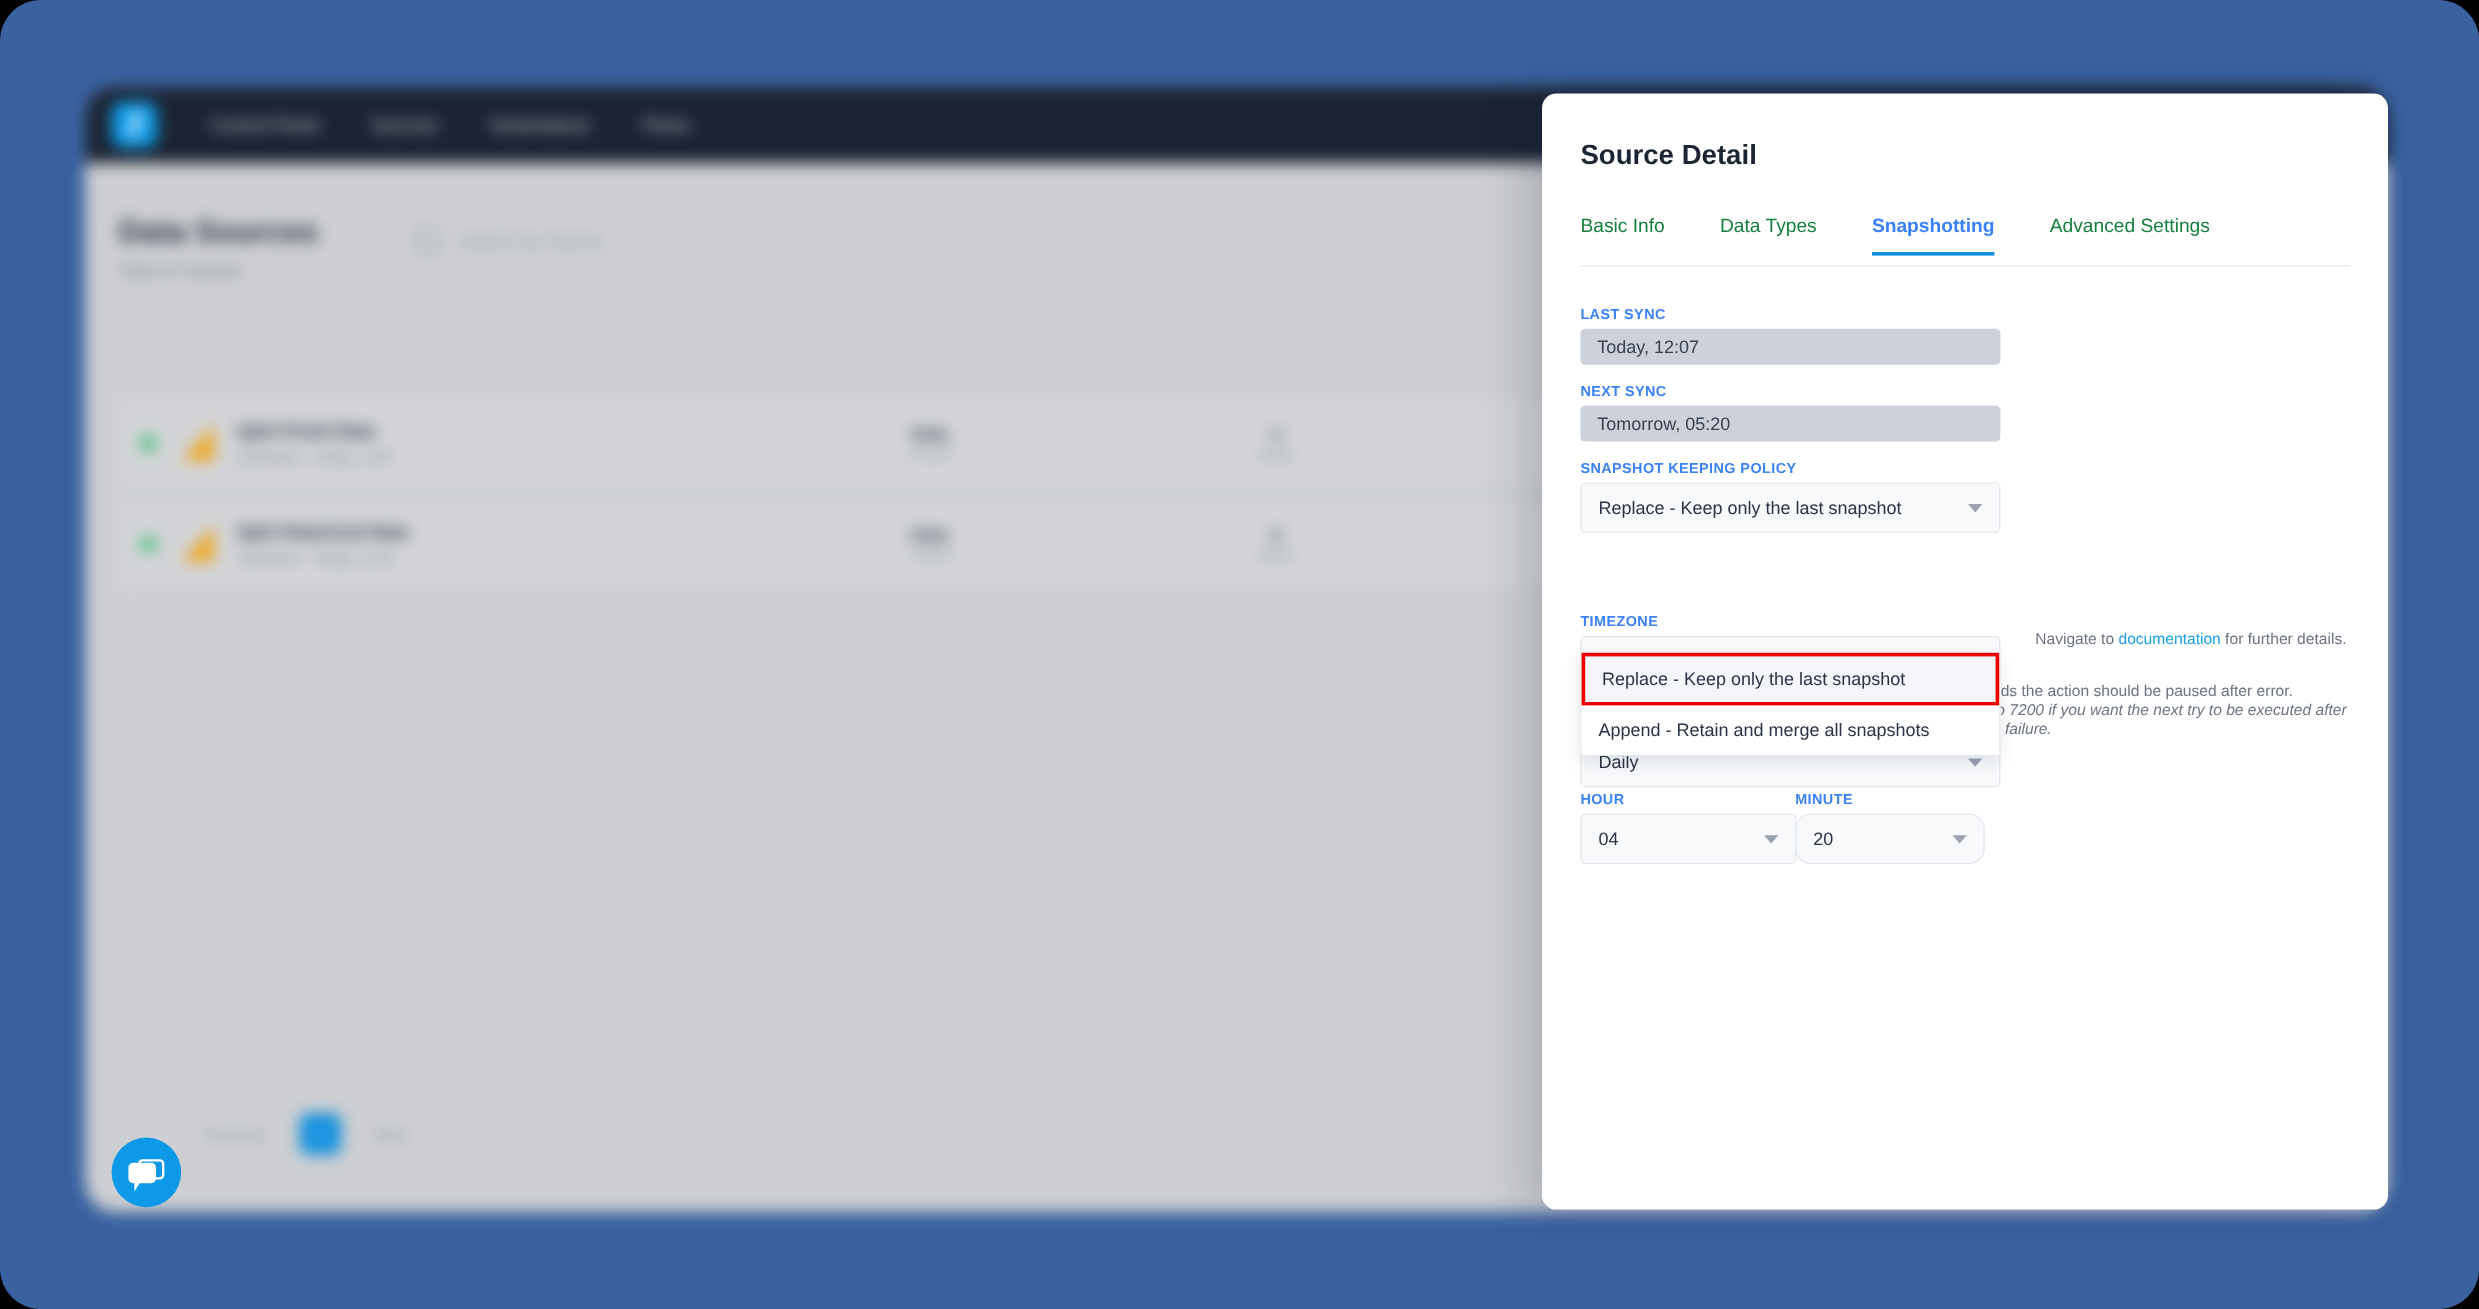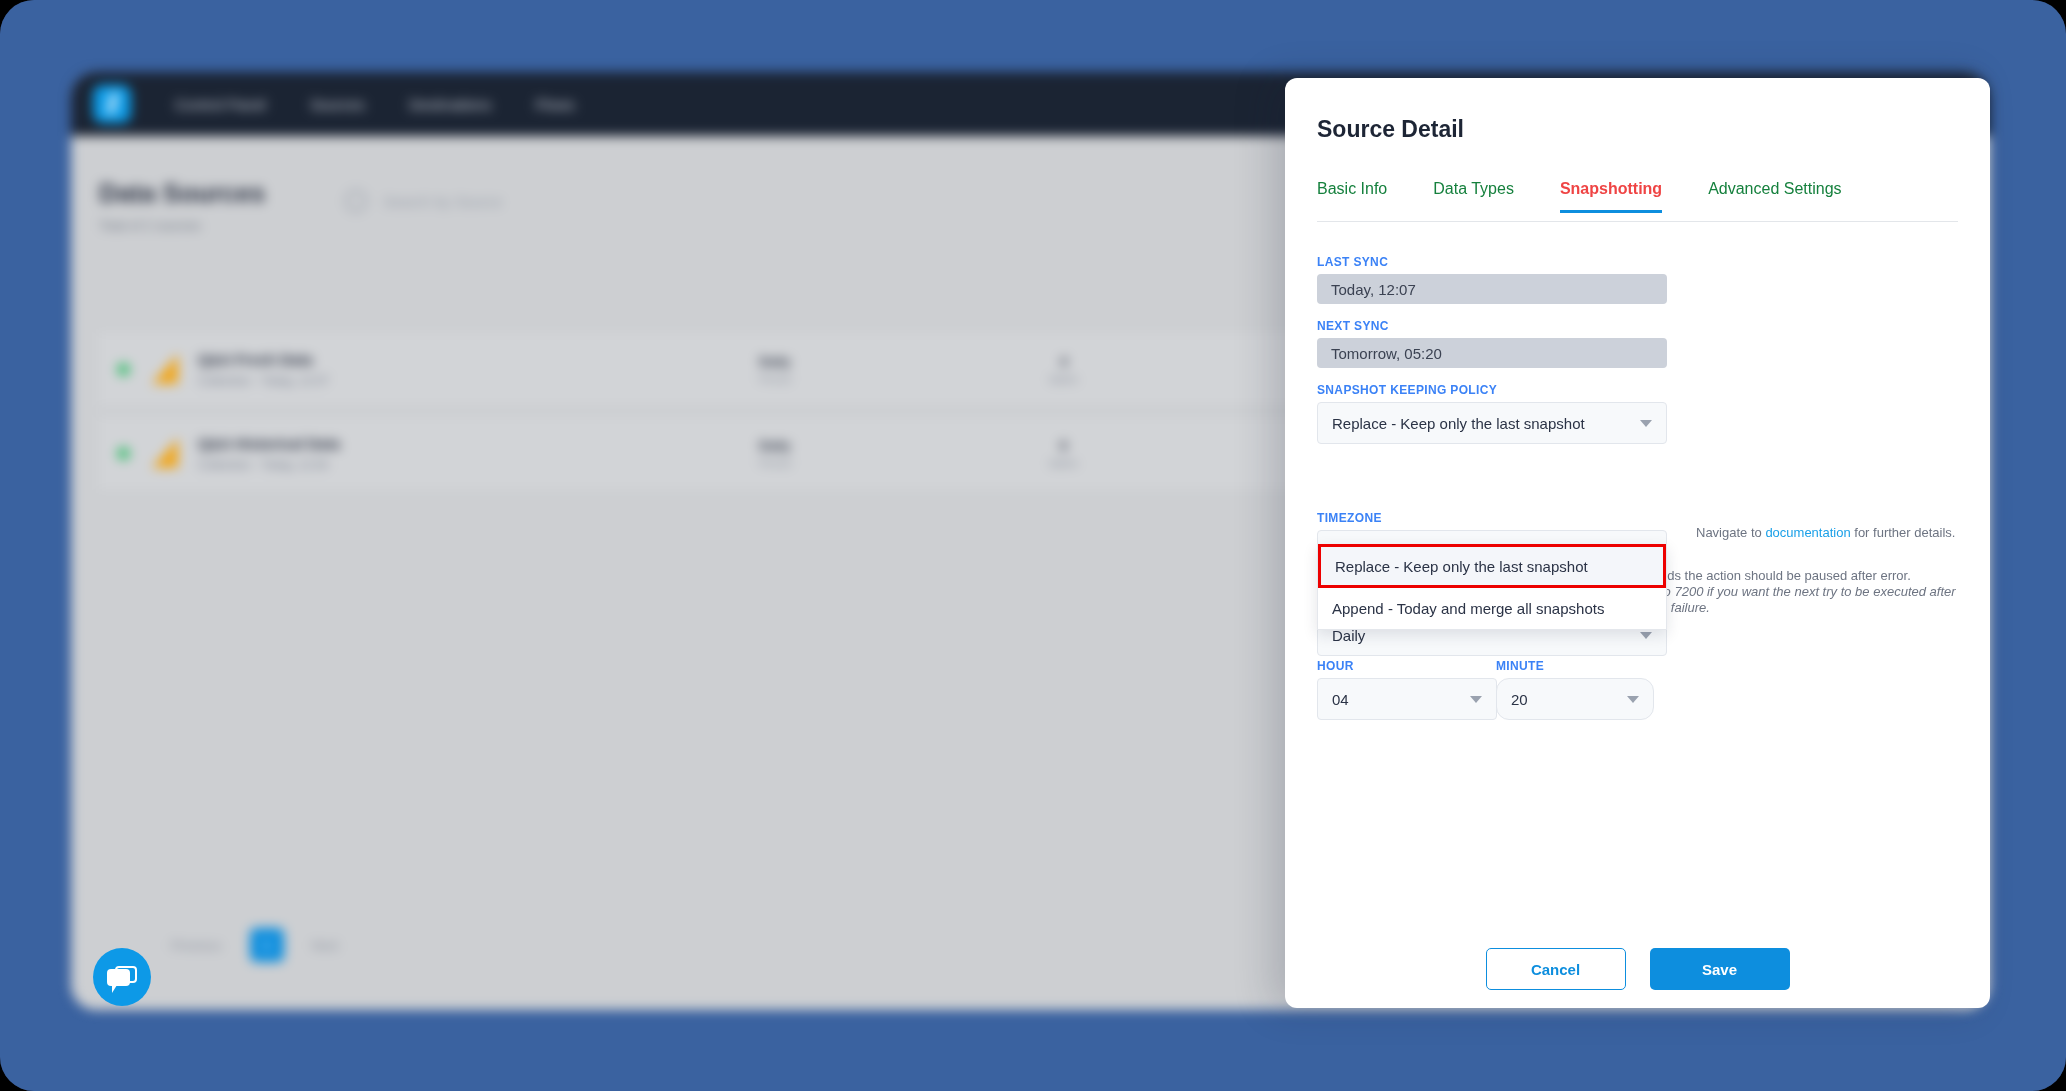--- a/index.html
+++ b/index.html
@@ -271,21 +271,21 @@
   .tab {
     font-size: 16px;
     color: #15803d;
     padding: 0 0 12px 0;
     margin-right: 46px;
     cursor: pointer;
     white-space: nowrap;
     border-bottom: 3px solid transparent;
   }
   .tab.active {
-    color: #ef4444;
+    color: #3b82f6;
     font-weight: bold;
     border-bottom-color: #0d8ede;
   }
 
   .field-label {
     position: absolute;
     font-size: 12px;
     font-weight: bold;
     letter-spacing: 0.35px;
     color: #3b82f6;
@@ -510,21 +510,21 @@
       </div>
 
       <div id="hint-retry">
         <div>nds the action should be paused after error.</div>
         <div class="ital">to 7200 if you want the next try to be executed after</div>
         <div class="ital">e failure.</div>
       </div>
 
       <div id="policy-menu">
         <div class="menu-option highlighted">Replace - Keep only the last snapshot</div>
-        <div class="menu-option">Append - Today and merge all snapshots</div>
+        <div class="menu-option">Append - Retain and merge all snapshots</div>
       </div>
 
       <div id="hint-doc">
         <span>Navigate to </span><span class="doc-link">documentation</span><span> for further details.</span>
       </div>
 
       <div class="field-label" style="left:32px; top:433px;">TIMEZONE</div>
       <div class="select-box" style="left:32px; top:452px; width:350px;">
         <span>UTC</span>
         <span class="caret"></span>
@@ -541,19 +541,15 @@
         <span>04</span>
         <span class="caret"></span>
       </div>
 
       <div class="field-label" style="left:211px; top:581px;">MINUTE</div>
       <div class="select-box" style="left:211px; top:600px; width:158px;border-radius:13px;">
         <span>20</span>
         <span class="caret"></span>
       </div>
 
-      <div id="footer-buttons">
-        <button id="cancel-button">Cancel</button>
-        <button id="save-button">Save</button>
-      </div>
     </div>
   </div>
 </div>
 
 </body></html>

